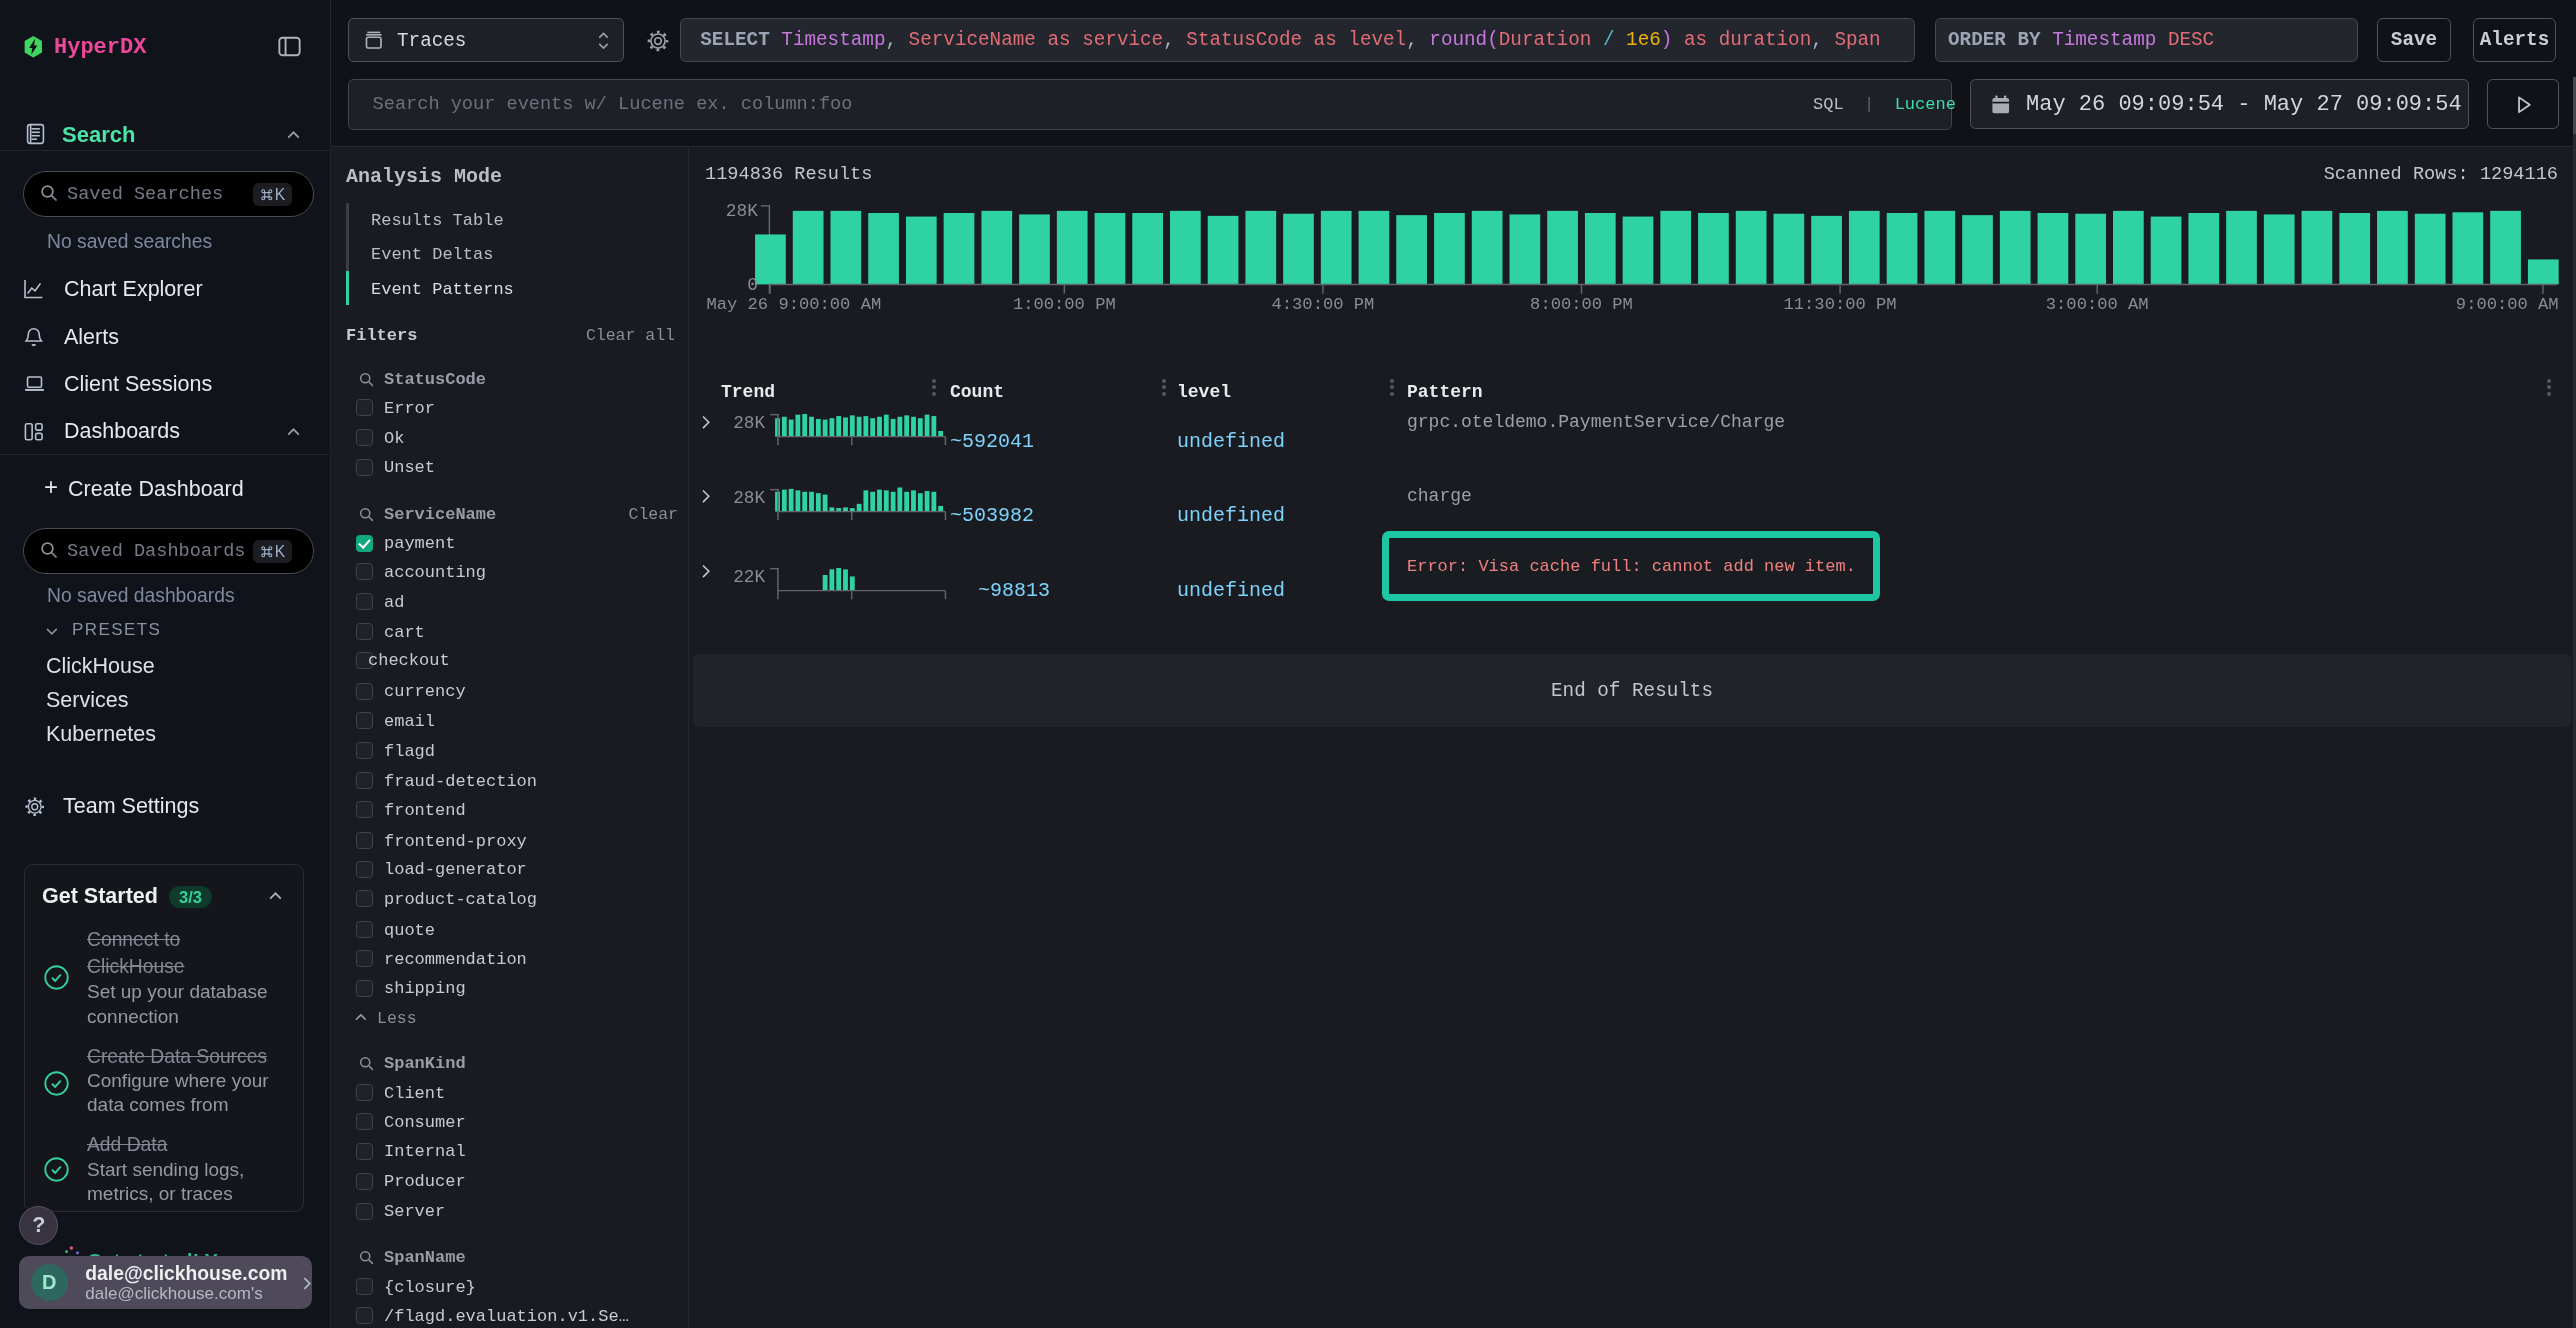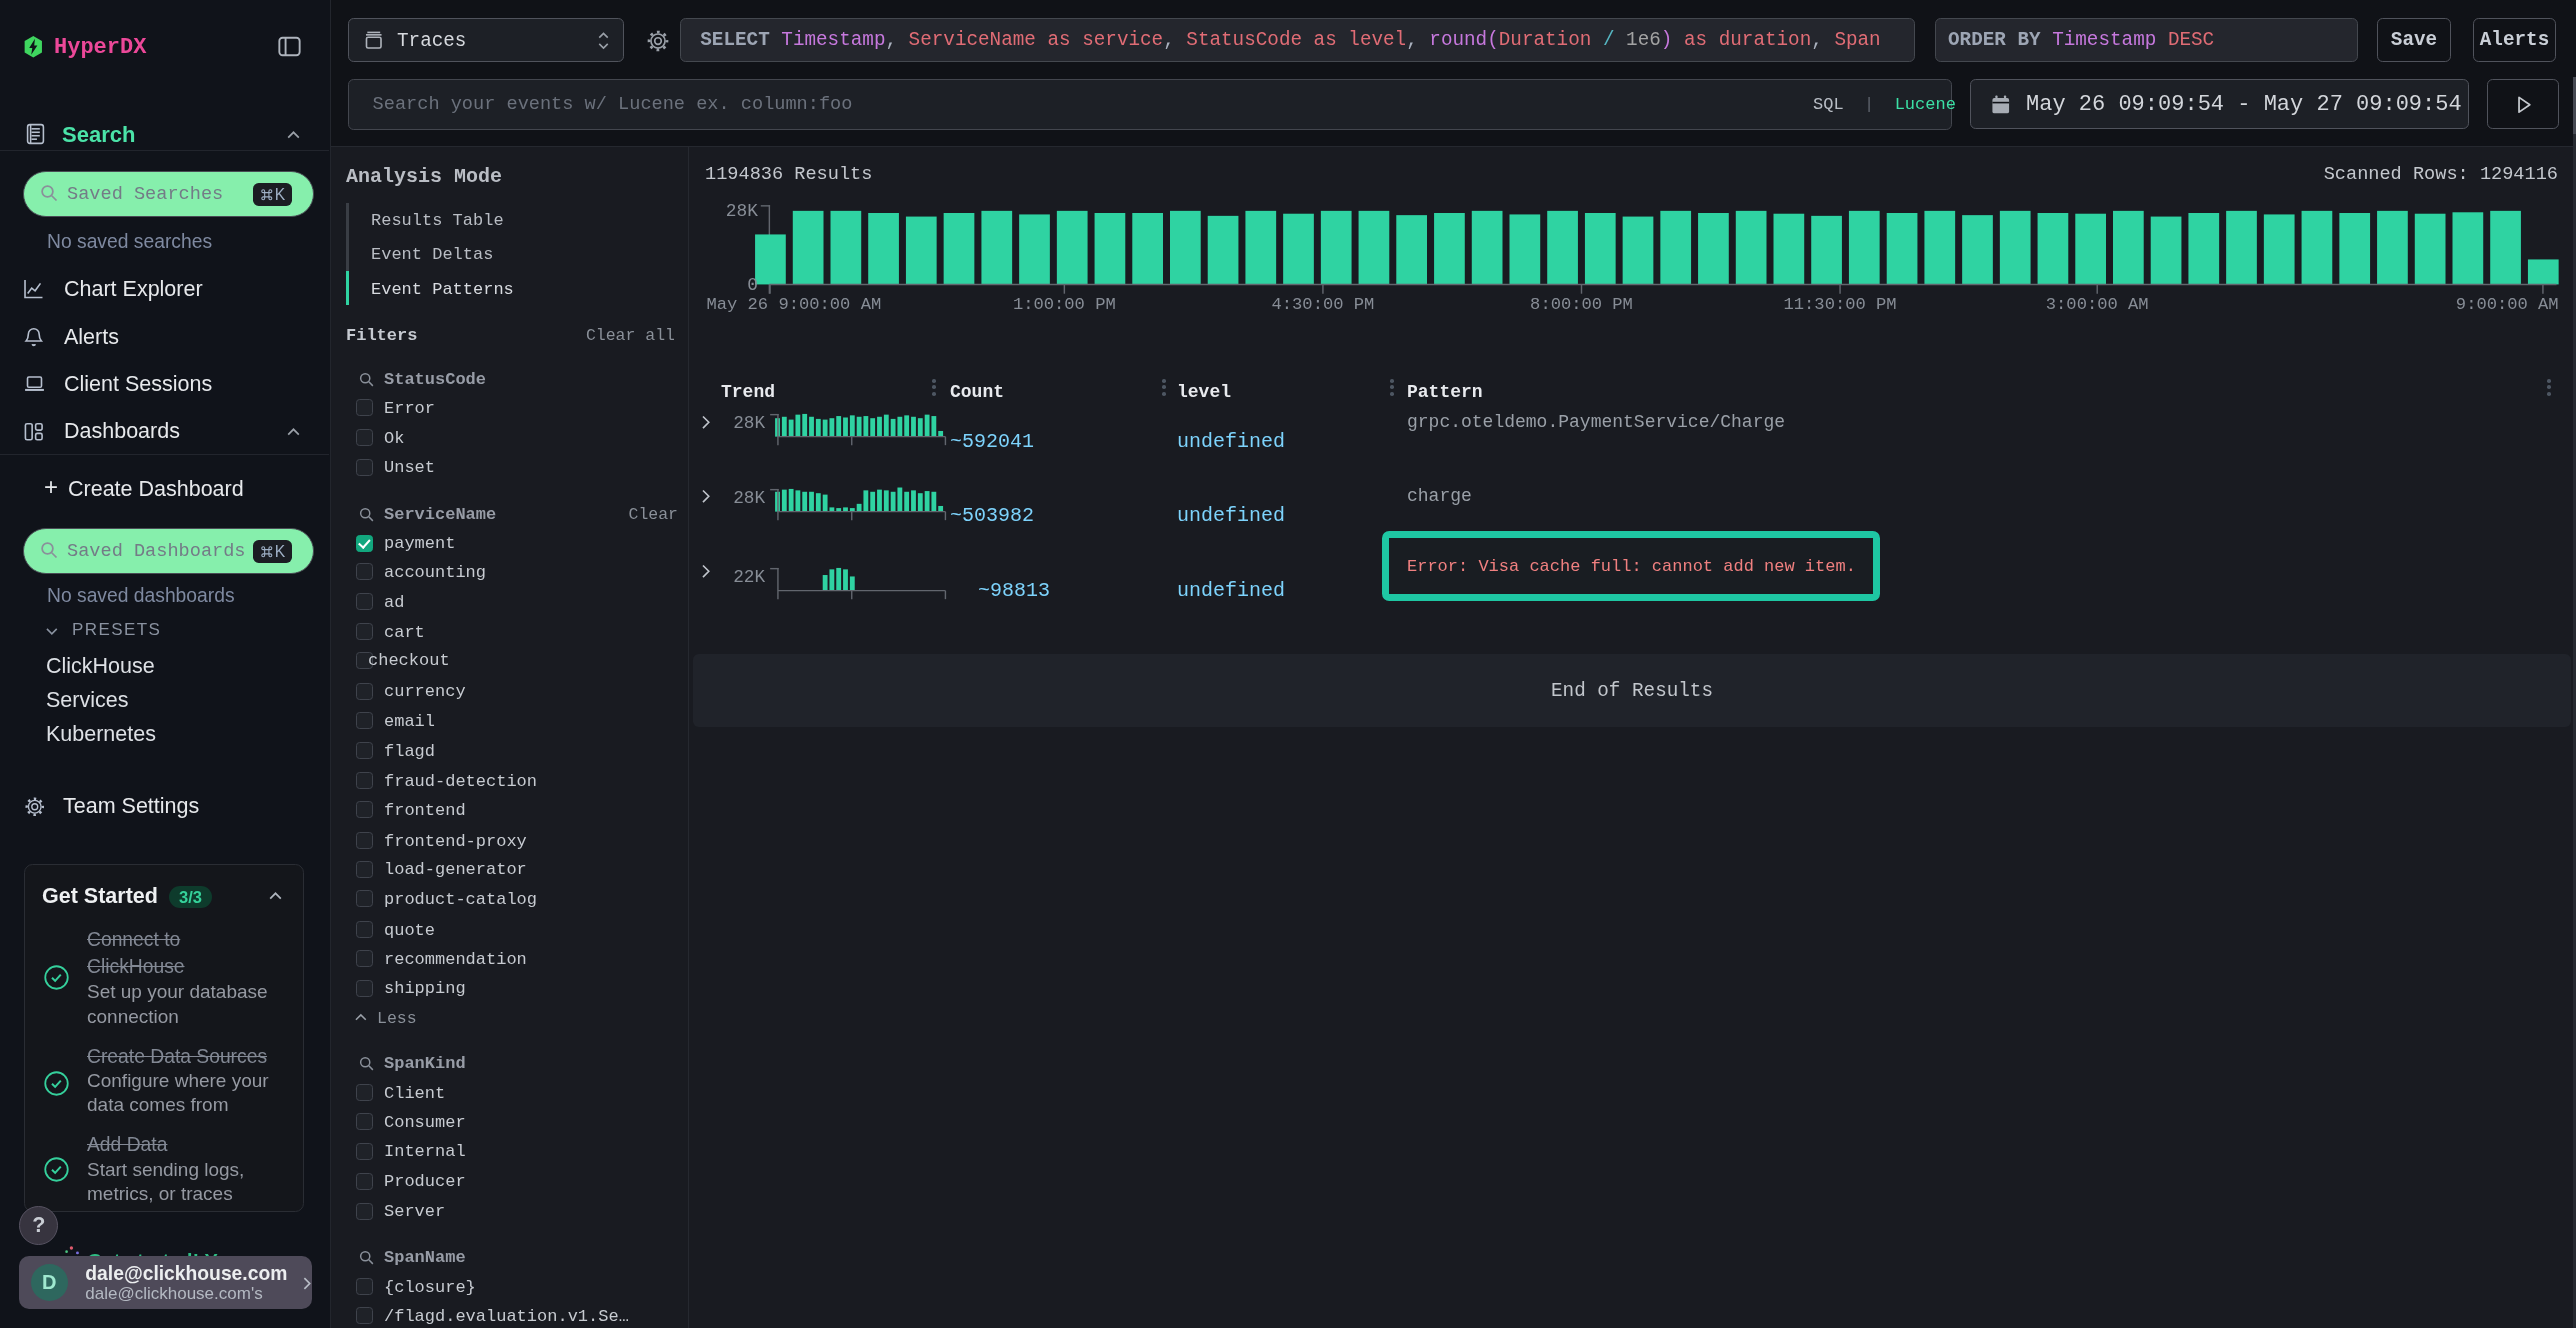--- a/index.html
+++ b/index.html
@@ -9,21 +9,21 @@
 
 #topbarbg { position:absolute; left:331px; top:0; width:2245px; height:147px; background:#101217; border-bottom:1.4px solid #25282f; }
 #panelbg { position:absolute; left:331px; top:147px; width:2245px; height:1181px; background:#191b21; }
 #fdivider { position:absolute; left:688px; top:147px; width:1.4px; height:1181px; background:#262930; }
 #sidebar { position:absolute; left:0; top:0; width:331px; height:1328px; background:#10131a; border-right:1.4px solid #23262d; z-index:5; }
 #content .t { font-family:"Liberation Mono",monospace; }
 
 .logotxt { font-size:22px; font-weight:bold; color:#ec4899; }
 .searchtitle { font-size:22px; font-weight:bold; color:#4be3a8; }
 .hline { position:absolute; left:0; width:329px; height:1.4px; background:#22252d; }
-.pill { position:absolute; left:23px; width:291px; height:46px; border-radius:23px; background:#86efac; border:1.4px solid #494c54; }
+.pill { position:absolute; left:23px; width:291px; height:46px; border-radius:23px; background:#000000; border:1.4px solid #494c54; }
 .kbd { position:absolute; right:21.5px; top:11.4px; height:23px; border-radius:5.7px; background:#1b1d23; color:#9fb0c6;
   font-size:15.7px; padding:0 6.4px; display:flex; align-items:center; }
 .cmdi { display:inline-flex; margin-right:1.4px; }
 .subtext { font-size:19.3px; color:#7e89a0; }
 .nav { font-size:21.5px; color:#e7e9ec; }
 .nav2 { font-size:21.5px; color:#dde0e5; }
 .plus { font-size:24px; color:#e7e9ec; font-weight:300; }
 .presets { font-size:17px; letter-spacing:1.4px; color:#8a92a0; }
 .card { position:absolute; left:24px; top:864px; width:280px; height:348px; border-radius:8.6px; border:1.4px solid #2a2d34; background:#14161b; }
 .cardtitle { font-size:21.5px; font-weight:bold; color:#eef0f2; }
@@ -39,21 +39,21 @@
 .chipsub { font-size:17px; color:#b4b9c2; }
 .helpbtn { position:absolute; left:19.3px; top:1206px; width:39px; height:39px; border-radius:50%; background:#37343f;
   border:1.4px solid #575362; color:#c9cdd4; font-size:21.5px; font-weight:bold; display:flex; align-items:center; justify-content:center; z-index:3; }
 
 .box { position:absolute; border:1.4px solid #50535c; border-radius:5.7px; }
 .btn { font-family:"Liberation Mono",monospace; font-size:19.3px; font-weight:bold; color:#c9ced6; display:flex; align-items:center; justify-content:center; }
 .kw { color:#9da5b4; font-weight:bold; }
 .pur { color:#c678dd; }
 .red { color:#e06c75; }
 .cy { color:#56b6c2; }
-.gold { color:#a3a3a3;text-align:center; }
+.gold { color:#eab308;text-align:center; }
 .pl { color:#abb2bf; }
 
 .fbold2 { font-size:17px; font-weight:bold; color:#c6cad1; }
 .fbold { font-size:17px; font-weight:bold; color:#979ca6; }
 .fdim { font-size:16.5px; color:#8a9099; }
 .fitem { font-size:17px; color:#c7cbd1; }
 .cb { width:16.5px; height:16.5px; border-radius:3.6px; border:1.4px solid #3f434c; background:#1f2228; }
 .cb.on { background:#12a77e; border-color:#12a77e; position:relative; }
 .cb.on::after { content:""; position:absolute; left:4.3px; top:0.7px; width:5px; height:8.6px; border:solid #fff; border-width:0 2.1px 2.1px 0; transform:rotate(42deg); }
 .amtitle { font-size:20px; font-weight:bold; color:#b9bdc4; }

